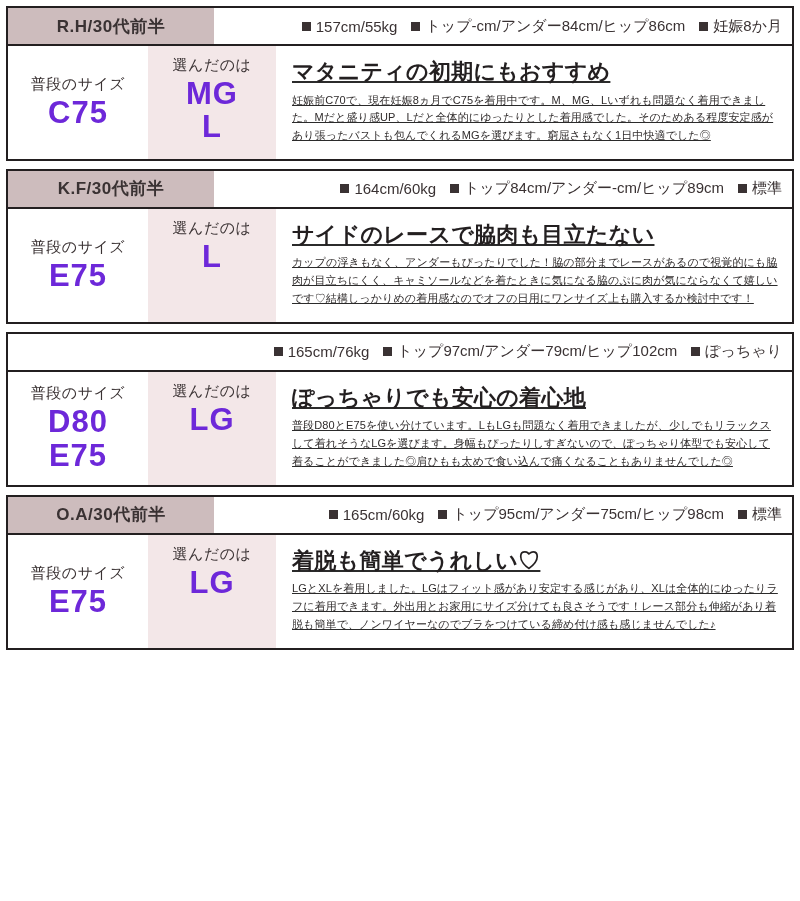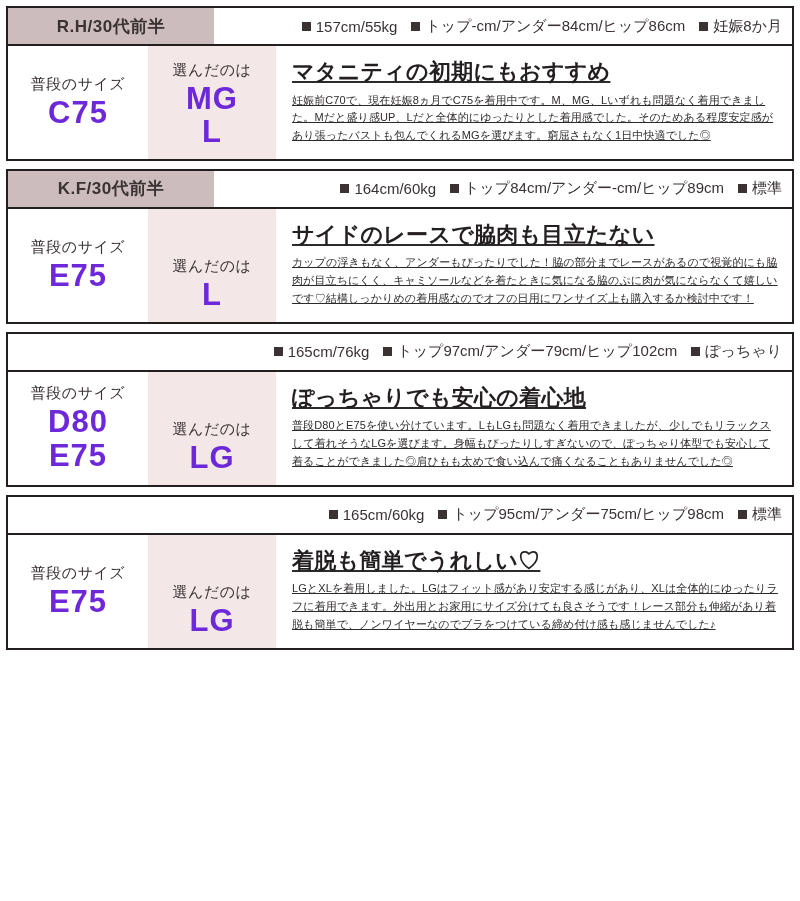--- a/index.html
+++ b/index.html
@@ -95,21 +95,21 @@
     padding: 10px 12px;
     box-sizing: border-box;
   }
   .col-chosen {
     width: 128px;
     flex: 0 0 128px;
     background: #f3e7e8;
     display: flex;
     flex-direction: column;
     align-items: center;
-    justify-content: flex-end;
+    justify-content: flex-start;
     padding: 10px 4px;
     box-sizing: border-box;
   }
   .col-label {
     font-size: 15px;
     color: #3a3233;
     margin-bottom: 2px;
     letter-spacing: 0.5px;
   }
   .col-value {
@@ -260,20 +260,21 @@
       </div>
       <div class="col-text">
         <h3 class="rev-title">ぽっちゃりでも安心の着心地</h3>
         <p class="rev-body">普段D80とE75を使い分けています。LもLGも問題なく着用できましたが、少しでもリラックスして着れそうなLGを選びます。身幅もぴったりしすぎないので、ぽっちゃり体型でも安心して着ることができました◎肩ひもも太めで食い込んで痛くなることもありませんでした◎</p>
       </div>
     </div>
   </div>
 
   <div class="review-card">
     <div class="card-head">
+      <div class="head-name">O.A/30代前半</div>
       <div class="head-specs">
         <span class="spec">
             <i class="sq"></i>
             <span>165cm/60kg</span>
           </span>
         <span class="spec">
             <i class="sq"></i>
             <span>トップ95cm/アンダー75cm/ヒップ98cm</span>
           </span>
         <span class="spec">

